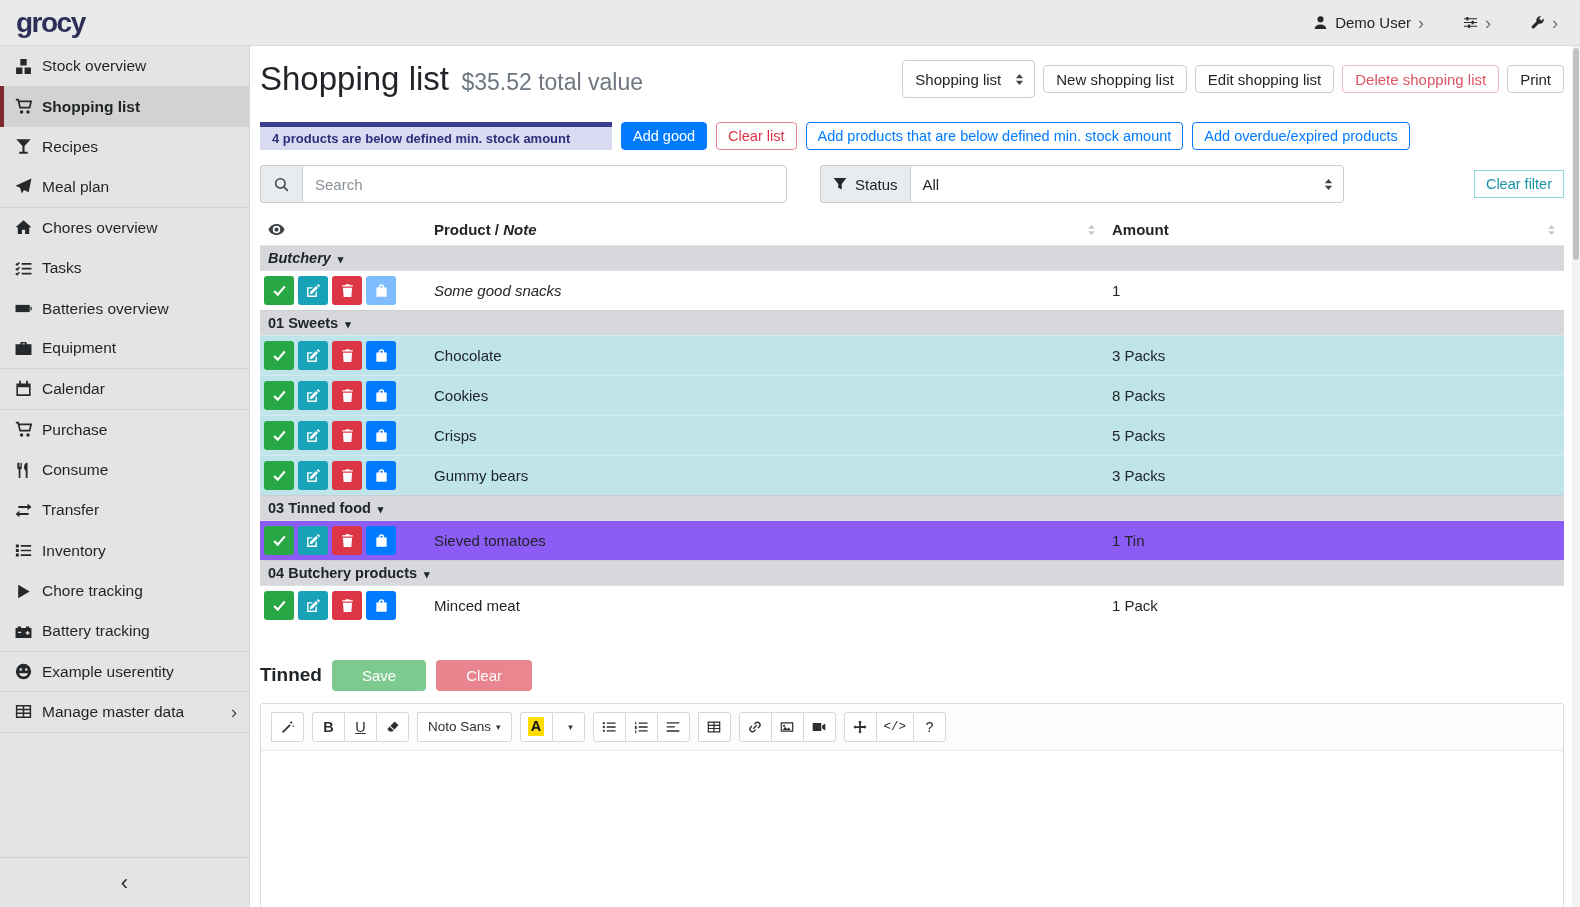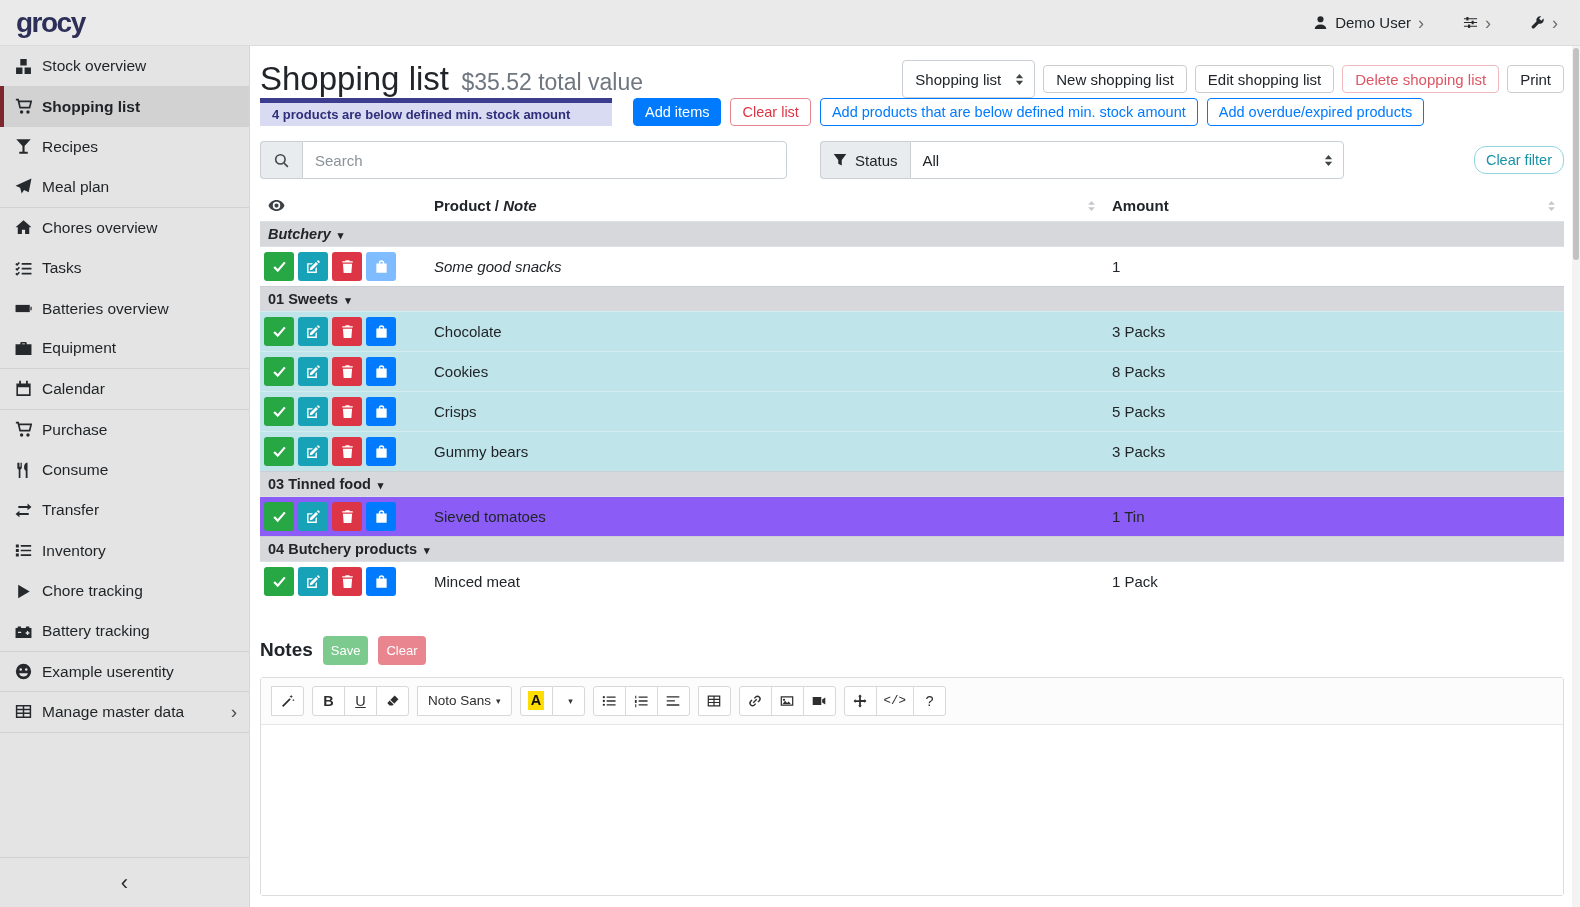--- a/index.html
+++ b/index.html
@@ -42,42 +42,42 @@
   .dcaret svg{width:9px;height:13px;fill:#3f4447;}
 
   .btn{height:28px;padding:0 12px;font-size:15px;border-radius:4px;border:1px solid #cdcdcd;background:#fff;
        color:#212529;cursor:pointer;white-space:nowrap;font-family:inherit;display:inline-flex;align-items:center;}
   .btn-danger-muted{color:#dd5563;border-color:#efb9be;}
   .btn-primary{background:#007bff;border-color:#007bff;color:#fff;}
   .btn-outline-danger{color:#dc3545;border-color:#e48790;}
   .btn-outline-primary{color:#007bff;border-color:#007bff;}
 
   
-  .action-row{display:flex;gap:21px;margin-top:0;align-items:stretch;}
+  .action-row{display:flex;gap:9px;margin-top:24px;align-items:stretch;}
   .alert-banner{flex:0 0 352px;background:#d9dbf2;border-top:5px solid #3d3d90;display:flex;align-items:center;
                 padding:0 12px;font-size:13px;font-weight:700;color:#2f2f7b;box-sizing:border-box;}
   .action-row .btn{font-size:14.5px;padding:0 11px;}
 
   
   .filter-row{display:flex;margin-top:15px;}
   .search-group{display:flex;width:527px;}
   .ig-pre{width:42px;background:#e9ecef;border:1px solid #c9cfd4;border-right:none;border-radius:4px 0 0 4px;
           display:flex;align-items:center;justify-content:center;color:#43484d;box-sizing:border-box;}
   .ig-pre .icon svg{width:15px;height:15px;}
   .search-input{flex:1;height:38px;border:1px solid #c9cfd4;border-radius:0 4px 4px 0;padding:0 12px;font-size:15px;
                 font-family:inherit;box-sizing:border-box;color:#212529;outline:none;}
   .search-input::placeholder{color:#8a9197;}
   .status-group{display:flex;margin-left:33px;width:524px;}
   .status-pre{display:flex;align-items:center;gap:8px;padding:0 12px;background:#e9ecef;border:1px solid #c9cfd4;
               border-right:none;border-radius:4px 0 0 4px;font-size:15px;color:#212529;box-sizing:border-box;}
   .status-pre .icon svg{width:14px;height:14px;fill:#26292c;}
   .status-select{flex:1;border:1px solid #c9cfd4;border-radius:0 4px 4px 0;display:flex;align-items:center;
                  justify-content:space-between;padding:0 10px 0 12px;font-size:15px;background:#fff;cursor:pointer;}
   .clear-filter{margin-left:auto;align-self:center;padding:5px 11px;font-size:14.5px;color:#1793a8;
-                border:1px solid #90d5df;border-radius:12px;background:#fff;cursor:pointer;font-family:inherit;}
+                border:1px solid #90d5df;border-radius:0;background:#fff;cursor:pointer;font-family:inherit;}
 
   
   .sl-table{width:100%;border-collapse:collapse;margin-top:14px;font-size:15px;}
   .sl-table th{padding:4px 8px 7px;text-align:left;font-size:15px;border-bottom:1px solid #dee2e6;font-weight:700;}
   .th-actions{width:150px;}
   .th-amount{width:444px;}
   .th-flex{display:flex;align-items:center;justify-content:space-between;}
   .sort svg{width:9px;height:12px;fill:#c3c8cd;}
   th .icon.eye{color:#3d4247;}
   th .icon.eye svg{width:17px;height:17px;fill:currentColor;}
@@ -91,21 +91,21 @@
   .act-btn{width:30px;height:29px;border-radius:3px;display:inline-flex;align-items:center;justify-content:center;
            margin-right:4px;color:#fff;cursor:pointer;vertical-align:middle;}
   .act-btn .icon svg{width:15px;height:15px;fill:#fff;}
   .act-check{background:#28a745;}.act-edit{background:#17a2b8;}.act-trash{background:#dc3545;}.act-bag{background:#007bff;}
   .act-bag.muted{opacity:.5;}
   .td-product,.td-amount{padding:0 8px;}
 
   
   .notes-head{display:flex;align-items:center;gap:10px;margin-top:34px;}
   .notes-title{font-size:19px;font-weight:700;}
-  .btn-note{border:none;border-radius:4px;color:#fff;font-size:13px;padding:7px 8px;cursor:pointer;font-family:inherit;}
+  .btn-note{border:none;border-radius:4px;color:#fff;font-size:15px;padding:7px 30px;cursor:pointer;font-family:inherit;}
   .btn-save{background:#28a745;opacity:.6;}
   .btn-clear{background:#dc3545;opacity:.6;}
   .editor{margin-top:12px;border:1px solid #dcdcdc;border-radius:3px;}
   .toolbar{display:flex;gap:8px;padding:8px 10px;border-bottom:1px solid #e6e6e6;background:#fcfcfc;align-items:center;}
   .tb-group{display:inline-flex;}
   .tb-btn{min-width:33px;height:30px;padding:0 7px;border:1px solid #d8d8d8;background:#fff;display:inline-flex;
           align-items:center;justify-content:center;font-size:14.5px;color:#2e2e2e;cursor:pointer;margin-left:-1px;box-sizing:border-box;}
   .tb-group .tb-btn:first-child{border-radius:3px 0 0 3px;margin-left:0;}
   .tb-group .tb-btn:last-child{border-radius:0 3px 3px 0;}
   .tb-btn .icon svg{width:14px;height:14px;fill:#2e2e2e;}
@@ -331,21 +331,21 @@
             <button class="btn btn-default">Print</button>
           </div>
       </div>
     </div>
 
     <div class="action-row">
       <div class="alert-banner">
         <span>4 products are below defined min. stock amount</span>
       </div>
       <div id="action-buttons" style="display:flex;gap:9px;">
-          <button class="btn btn-primary">Add items</button>
+          <button class="btn btn-primary">Add good</button>
           <button class="btn btn-outline-danger">Clear list</button>
           <button class="btn btn-outline-primary">Add products that are below defined min. stock amount</button>
           <button class="btn btn-outline-primary">Add overdue/expired products</button>
         </div>
     </div>
 
     <div class="filter-row">
       <div class="search-group">
         <span class="ig-pre">
           <span class="icon">
@@ -623,21 +623,21 @@
                   </svg>
                 </span>
               </span></td>
             <td class="td-product">Minced meat</td>
             <td class="td-amount">1 Pack</td>
           </tr>
         </tbody>
     </table>
 
     <div class="notes-head">
-      <span class="notes-title">Notes</span>
+      <span class="notes-title">Tinned</span>
       <button class="btn-note btn-save">Save</button>
       <button class="btn-note btn-clear">Clear</button>
     </div>
 
     <div class="editor">
       <div class="toolbar" id="editor-toolbar">
           <span class="tb-group">
             <span class="tb-btn">
               <span class="icon">
                 <svg viewBox="0 0 16 16">

